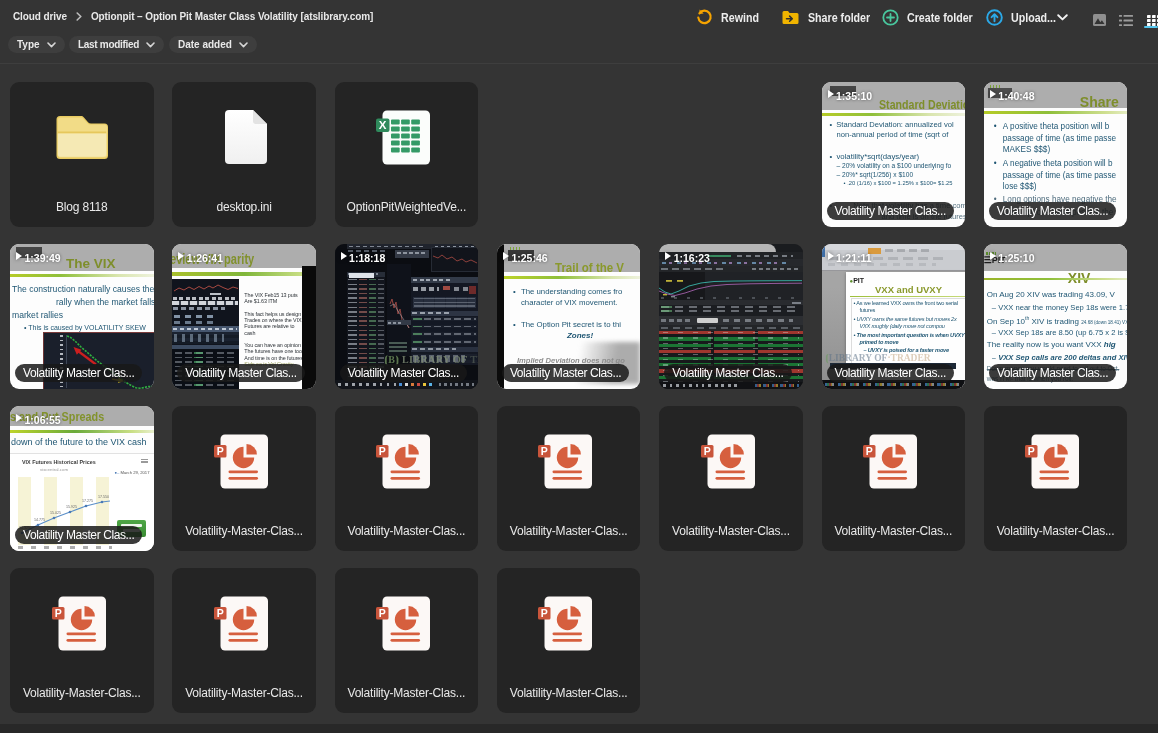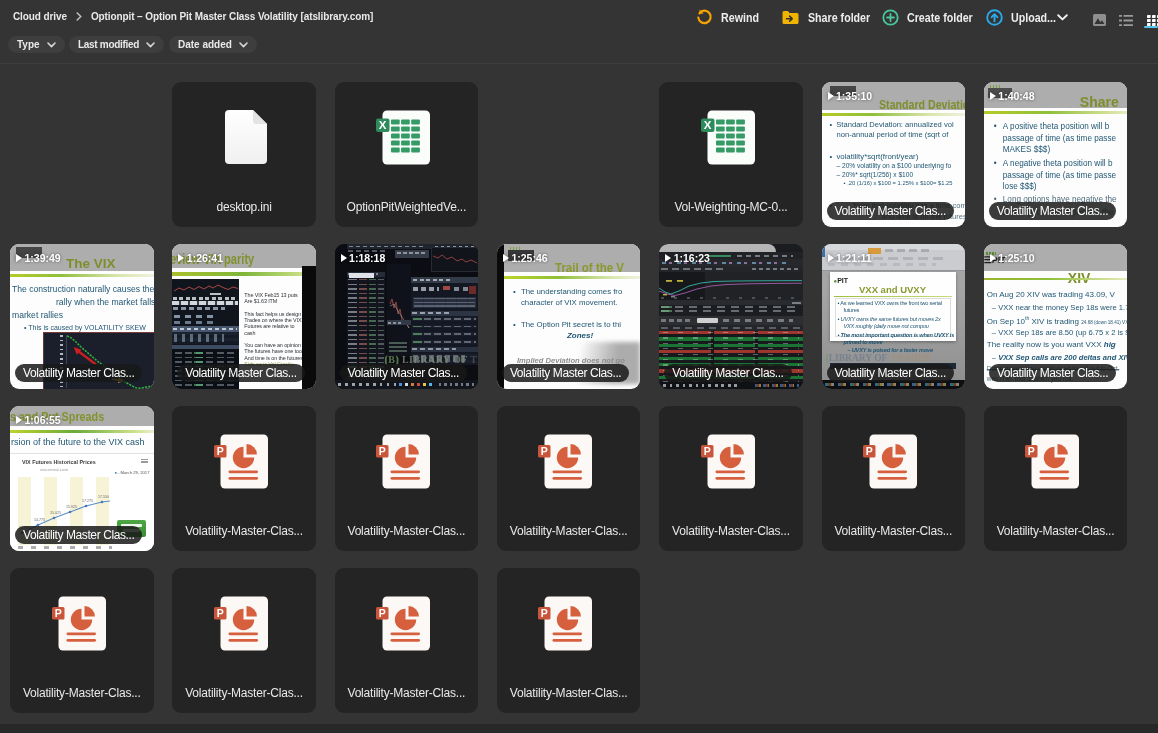--- a/index.html
+++ b/index.html
@@ -10,21 +10,21 @@
   .crumb .sep{display:inline-block;margin:0 9px;position:relative;top:1px;}
   .tb{position:absolute;top:0;height:35px;display:flex;align-items:center;color:#ededed;}
   .tb svg{display:block;}
   .tb .lbl{margin-left:8px;font-size:13px;font-weight:700;transform:scaleX(.82);transform-origin:0 50%;display:inline-block;white-space:nowrap;}
   .pill{position:absolute;top:36px;height:17px;background:#3e3e3e;border-radius:9px;color:#e9e9e9;font-size:10px;font-weight:700;display:flex;align-items:center;padding:0 9px;}
   .pill .chev{margin-left:7px;}
   .tile{position:absolute;width:143.5px;height:145px;background:#242424;border-radius:9px;}
   .name{position:absolute;left:3px;right:3px;bottom:13px;text-align:center;font-size:12px;letter-spacing:-.2px;color:#e9e9e9;white-space:nowrap;overflow:hidden;}
   .cicon{position:absolute;left:50%;top:57px;transform:translate(-50%,-50%);}
   .thumb{position:absolute;inset:0;border-radius:9px;overflow:hidden;background:#fdfdfd;}
-  .dur{position:absolute;top:7.5px;left:6px;display:flex;align-items:center;z-index:30;color:#fff;font-size:10.5px;font-weight:700;text-shadow:0 0 3px rgba(0,0,0,.55);}
+  .dur{position:absolute;top:7.5px;left:6px;display:flex;z-index:30;color:#fff;font-size:10.5px;font-weight:700;text-shadow:0 0 3px rgba(0,0,0,.55);}
   .dur .tri{width:0;height:0;border-left:6.5px solid #fff;border-top:4px solid transparent;border-bottom:4px solid transparent;margin-right:2.5px;filter:drop-shadow(0 0 2px rgba(0,0,0,.5));}
   .vpill{position:absolute;left:5px;bottom:7px;height:18px;line-height:18px;background:rgba(25,25,25,.85);border-radius:9px;color:#fff;font-size:12px;letter-spacing:-.4px;padding:0 8px;white-space:nowrap;z-index:31;}
   .band{position:absolute;left:0;top:0;right:0;background:#adadad;}
   .stitle{position:absolute;color:#7e8e2b;font-weight:700;white-space:nowrap;z-index:2;}
   .gline{position:absolute;left:0;right:0;height:2.5px;background:linear-gradient(90deg,#b5cb27,#8fbf3a 35%,#d9e5ae 75%,#eef2dd);z-index:2;}
   .bt{position:absolute;color:#1f5673;white-space:nowrap;z-index:2;}
   .pit{position:absolute;font-weight:700;color:#1d1d1d;z-index:3;}
 </style>
 </head>
 <body>
@@ -146,20 +146,31 @@
         <path d="M29.5 25 L29.5 14.3 A10.7 10.7 0 1 0 40.2 25 Z" fill="#d65f3e"></path>
         <path d="M32.5 22 L32.5 11.6 A10.4 10.4 0 0 1 42.9 22 Z" fill="#d65f3e"></path>
         <rect x="14.5" y="38" width="29.5" height="2.7" rx="1.35" fill="#d65f3e"></rect>
         <rect x="14.5" y="44.5" width="29.5" height="2.7" rx="1.35" fill="#d65f3e"></rect>
         <rect x="0" y="12.5" width="12.5" height="12.5" rx="1.5" fill="#c9553b"></rect>
         <text x="6.2" y="22.3" text-anchor="middle" font-family="Liberation Sans" font-size="10.5" font-weight="bold" fill="#fff">P</text>
       </g>
         </defs>
   </svg>
 
+  <div class="tile" style="left:10px;top:82px;">
+    <div class="cicon">
+      <svg width="54" height="50" viewBox="0 0 54 50">
+        <path d="M1.5 7.5 q0 -3.5 3.5 -3.5 h21 c1.2 0 2 .4 2.7 1.2 l4.4 5 c.7 .8 1.5 1.2 2.7 1.2 h13.7 q3.5 0 3.5 3.5 v28.6 q0 3.5 -3.5 3.5 h-44.5 q-3.5 0 -3.5 -3.5 Z" fill="#e8cb61"></path>
+        <path d="M2.8 8.2 q0 -2.8 2.8 -2.8 h20.3 c1 0 1.7 .3 2.3 1 l4.5 5.2 c.6 .7 1.4 1 2.4 1 h14.2 q2.8 0 2.8 2.8 v27.4 q0 2.8 -2.8 2.8 h-43.7 q-2.8 0 -2.8 -2.8 Z" fill="#f2dc87"></path>
+        <rect x="2.8" y="19.5" width="48.4" height="2" fill="#e6c75c"></rect>
+        <path d="M2.8 21.5 h48.4 v20.5 q0 2.8 -2.8 2.8 h-42.8 q-2.8 0 -2.8 -2.8 Z" fill="#f5e9b4"></path>
+      </svg>
+    </div>
+    <div class="name">Blog 8118</div>
+  </div>
   <div class="tile" style="left:172.3px;top:82px;">
     <div class="cicon">
       <svg width="46" height="54" viewBox="0 0 46 54">
         <defs>
             <linearGradient id="pg" x1="0" y1="0" x2="0" y2="1">
               <stop offset="0" stop-color="#ffffff"></stop>
               <stop offset="1" stop-color="#f0f0f0"></stop>
             </linearGradient>
           </defs>
         <path d="M4 4 a4 4 0 0 1 4-4 h24 l14 14 v36 a4 4 0 0 1 -4 4 h-34 a4 4 0 0 1 -4-4 Z" fill="url(#pg)"></path>
@@ -167,36 +178,30 @@
       </svg>
     </div>
     <div class="name">desktop.ini</div>
   </div>
   <div class="tile" style="left:334.6px;top:82px;">
     <div class="cicon" style="margin-left:-3.2px;"><svg width="54" height="57" viewBox="0 0 54 57">
           <use href="#xlsicon"></use>
         </svg></div>
     <div class="name">OptionPitWeightedVe...</div>
   </div>
-  <div class="tile" style="left:659.2px;top:82px;">
-    <div class="cicon" style="margin-left:-3.2px;"><svg width="54" height="57" viewBox="0 0 54 57">
-          <use href="#xlsicon"></use>
-        </svg></div>
-    <div class="name">Vol-Weighting-MC-0...</div>
-  </div>
 
   <div class="tile" style="left:821.5px;top:82px;">
       <div class="thumb">
     <div class="band" style="height:28px;"></div>
     <div class="abs" style="left:8px;top:4px;width:26px;height:10px;background:#2a2a2a;opacity:.8;z-index:1;"></div>
     <div class="stitle" style="left:57px;top:16px;font-size:12.5px;transform:scaleX(.85);transform-origin:0 0;">Standard Deviation</div>
     <div class="gline" style="top:31px;"></div>
     <div class="bt" style="left:8px;top:38px;font-size:7.6px;">• <span style="margin-left:2px;">Standard Deviation: annualized vol</span></div>
     <div class="bt" style="left:15px;top:48px;font-size:7.6px;">non-annual period of time (sqrt of</div>
-    <div class="bt" style="left:8px;top:70px;font-size:7.8px;">• <span style="margin-left:2px;">volatility*sqrt(front/year)</span></div>
+    <div class="bt" style="left:8px;top:70px;font-size:7.8px;">• <span style="margin-left:2px;">volatility*sqrt(days/year)</span></div>
     <div class="bt" style="left:15px;top:80px;font-size:6.6px;">– 20% volatility on a $100 underlying fo</div>
     <div class="bt" style="left:15px;top:89px;font-size:6.6px;">– 20%* sqrt(1/256) x $100</div>
     <div class="bt" style="left:22px;top:98px;font-size:5.8px;">• .20 (1/16) x $100 = 1.25% x $100= $1.25</div>
     <div class="bt" style="left:8px;top:119px;font-size:7.6px;color:#54707f;">• <span style="margin-left:19px;">Note that volatility has a time comp</span></div>
     <div class="bt" style="left:60px;top:130px;font-size:7.6px;color:#54707f;">and time is on the futures, etc</div>
     <div class="dur"><div class="tri"></div>1:35:10</div>
     <div class="vpill">Volatility Master Clas...</div>
   </div>
     </div>
 
@@ -426,21 +431,21 @@
   <div class="tile" style="left:821.5px;top:244px;">
       <div class="thumb" style="background:linear-gradient(180deg,#a5a5a5 0 30%,#999999 70%,#8d8d8d);">
     <div class="abs" style="left:0;top:0;right:0;height:26px;background:#caccd0;border-bottom:1px solid #97979b;">
       <div class="abs" style="left:0;top:0;right:0;height:6px;background:#d6d8dc;"></div>
       <div class="abs" style="left:46px;top:3.5px;width:13px;height:6.5px;background:#d99a3d;"></div>
       <div class="abs" style="left:63px;top:4.5px;width:48px;height:3px;background:repeating-linear-gradient(90deg,rgba(138,141,146,.55) 0 8px,transparent 8px 12px);"></div>
       <div class="abs" style="left:0px;top:0px;width:3.5px;height:13px;background:#3f6fa8;"></div>
       <div class="abs" style="left:6px;top:12.5px;width:118px;height:3px;background:repeating-linear-gradient(90deg,rgba(159,162,167,.6) 0 10px,transparent 10px 15px);"></div>
       <div class="abs" style="left:6px;top:19px;width:108px;height:3px;background:repeating-linear-gradient(90deg,rgba(168,171,176,.55) 0 7px,transparent 7px 13px);"></div>
     </div>
-    <div class="abs" style="left:8px;top:28px;width:126px;height:69px;background:#fefefe;box-shadow:0 1px 3px rgba(0,0,0,.35);">
+    <div class="abs" style="left:24px;top:28px;width:126px;height:116px;background:#fefefe;box-shadow:0 1px 3px rgba(0,0,0,.35);">
       <div class="pit" style="left:4px;top:5px;font-size:7px;"><span style="color:#5e8f2e;font-size:6px;">●</span>PIT</div>
       <div class="abs" style="left:0;top:12px;width:100%;text-align:center;font-size:9.5px;font-weight:700;color:#8a992c;">VXX and UVXY</div>
       <div class="abs" style="left:4px;top:23.5px;right:4px;height:1.8px;background:linear-gradient(90deg,#9ebf3a,#c7da7a);"></div>
       <div class="abs" style="left:5px;top:26px;right:5px;bottom:4px;border:.5px solid #dcdcdc;"></div>
       <div class="bt" style="left:8px;top:28px;font-size:5.6px;letter-spacing:-.2px;">• As we learned VXX owns the front two serial</div>
       <div class="bt" style="left:14px;top:35px;font-size:5.6px;letter-spacing:-.2px;">futures</div>
       <div class="bt" style="left:8px;top:44px;font-size:5.6px;font-style:italic;letter-spacing:-.2px;">• UVXY owns the same futures but moves 2x</div>
       <div class="bt" style="left:14px;top:51px;font-size:5.6px;font-style:italic;letter-spacing:-.2px;">VXX roughly (daily move not compou</div>
       <div class="bt" style="left:8px;top:60px;font-size:5.6px;font-style:italic;font-weight:700;letter-spacing:-.2px;">• The most important question is when UVXY is</div>
       <div class="bt" style="left:14px;top:67px;font-size:5.6px;font-style:italic;font-weight:700;letter-spacing:-.2px;">primed to move</div>
@@ -474,21 +479,21 @@
     <div class="dur"><div class="tri"></div>1:25:10</div>
     <div class="vpill">Volatility Master Clas...</div>
   </div>
     </div>
 
   <div class="tile" style="left:10px;top:406px;">
       <div class="thumb">
     <div class="band" style="height:20px;"></div>
     <div class="stitle" style="left:0px;top:3px;font-size:13.5px;color:#82922c;transform:scaleX(.8);transform-origin:0 0;">s and Put Spreads</div>
     <div class="gline" style="top:24px;height:3px;background:linear-gradient(90deg,#bdd32a,#6aaa3a 45%,#cadf86 85%,#e8efcd);"></div>
-    <div class="bt" style="left:1px;top:31px;font-size:9px;">rsion of the future to the VIX cash</div>
+    <div class="bt" style="left:1px;top:31px;font-size:9px;">down of the future to the VIX cash</div>
     <div class="abs" style="left:0;top:47px;right:0;bottom:0;background:#fff;border-top:1px solid #e2e2e2;">
       <div class="abs" style="left:12px;top:5px;font-size:5.4px;color:#3c3c3c;font-weight:700;">VIX Futures Historical Prices</div>
       <div class="abs" style="right:6px;top:5px;width:7px;height:5px;background:repeating-linear-gradient(180deg,#9a9a9a 0 1.2px,transparent 1.2px 2.4px);"></div>
       <div class="abs" style="left:30px;top:13px;font-size:4.4px;color:#9a9a9a;">vixcentral.com</div>
       <div class="abs" style="right:4px;top:16px;font-size:4.2px;color:#555;"><span style="color:#4a7ab5;">●–</span> March 29, 2017</div>
       <div class="abs" style="left:8px;top:23px;width:94px;height:68px;background:repeating-linear-gradient(90deg,#f6f3d6 0 13px,#ffffff 13px 26px);">
         <svg width="94" height="68" viewBox="0 0 94 68" style="position:absolute;">
           <polyline points="4,56 20,48 36,41 52,35 68,29 84,25 92,24" stroke="#5b8fc9" stroke-width="1.2" fill="none"></polyline>
           <g fill="#4a7ab5">
                 <circle cx="4" cy="56" r="1.3"></circle>

